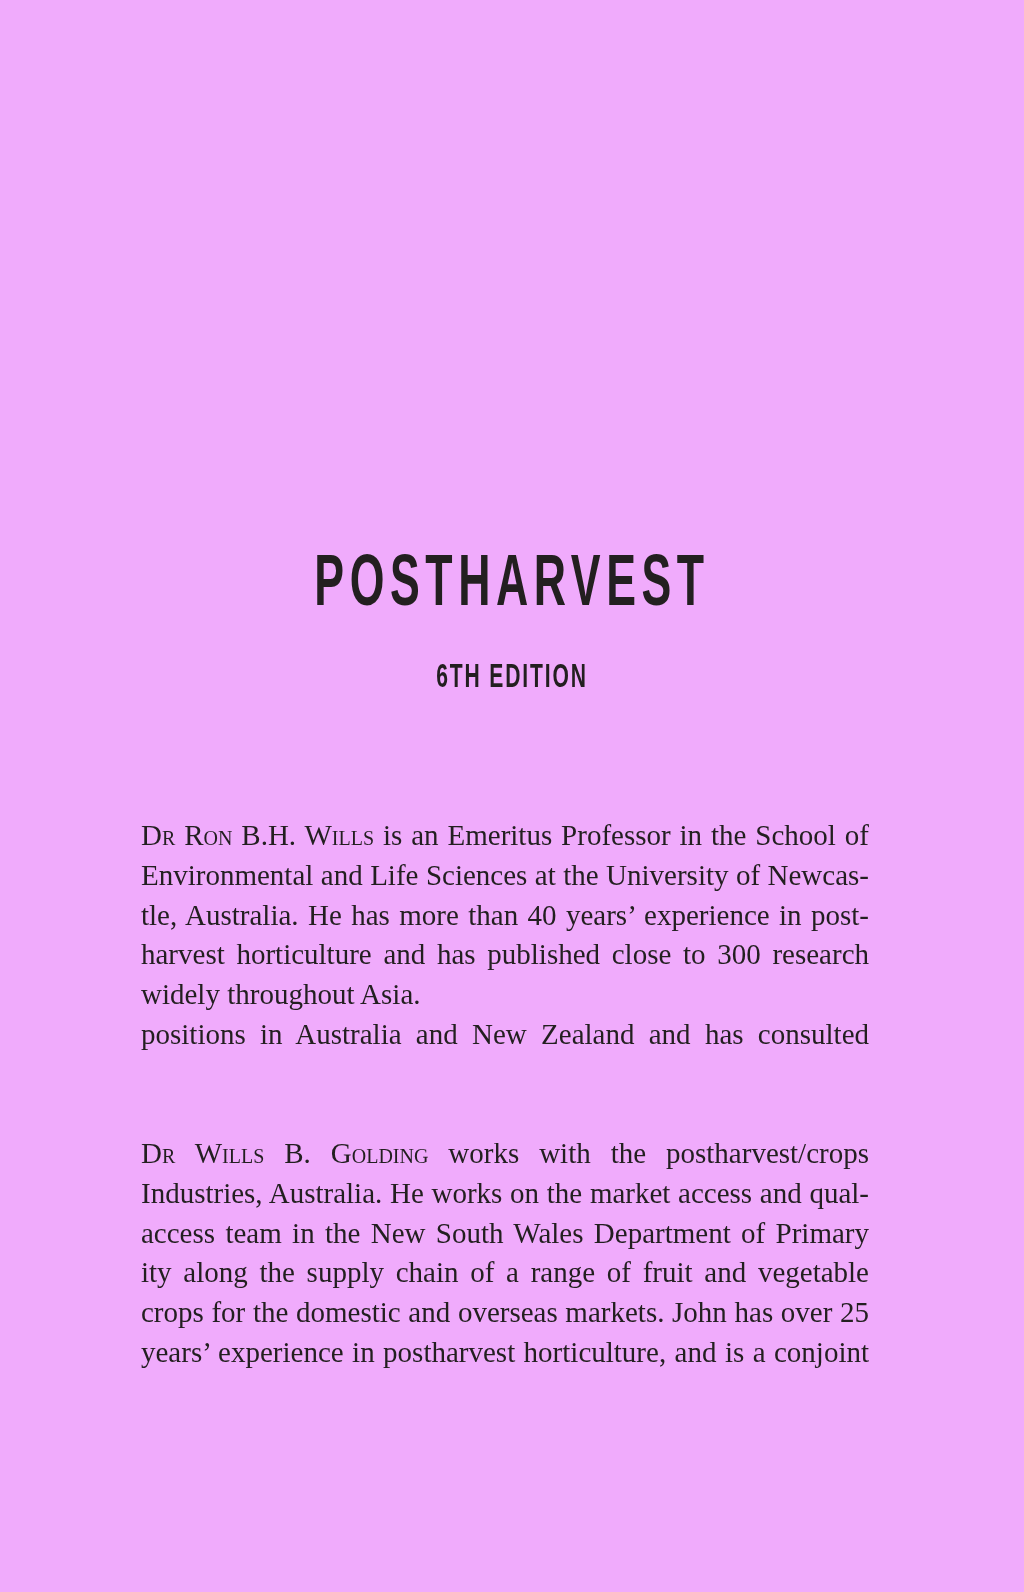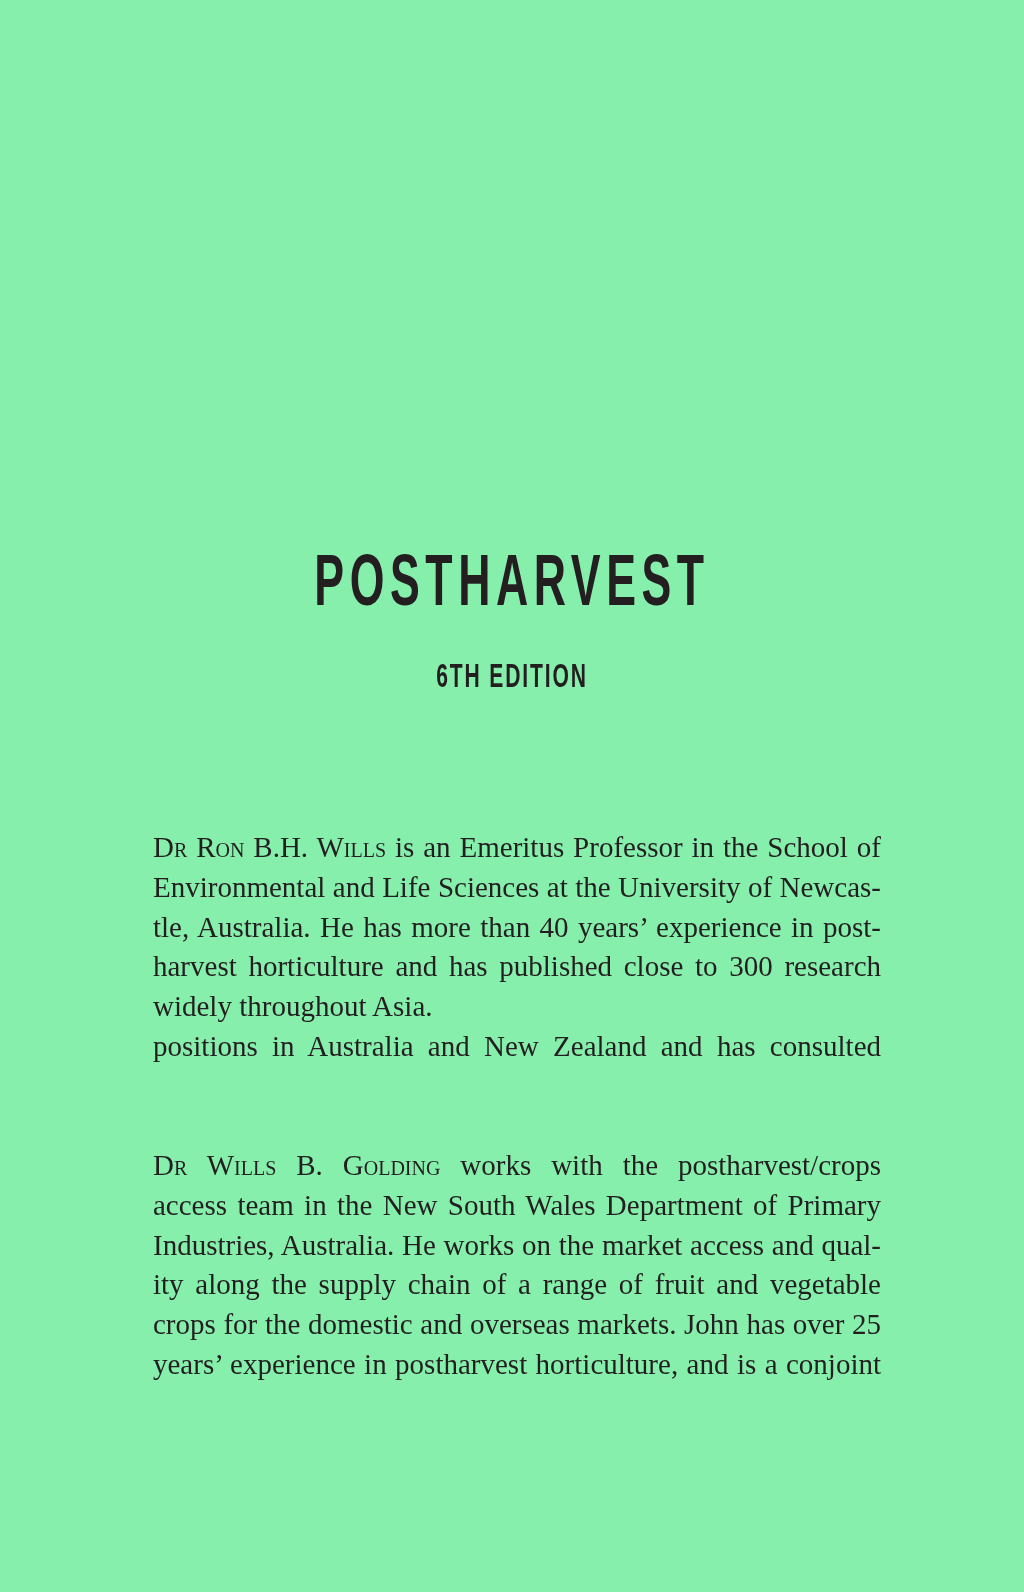--- a/index.html
+++ b/index.html
@@ -12,21 +12,21 @@
       height: 1592px;
       position: relative;
       overflow: hidden;
       color: #231f20;
     }
     .page {
       position: absolute;
       left: 0; top: 0;
       width: 1024px;
       height: 1592px;
-      background: #86efac;
+      background: #f0abfc;
     }
     .title {
       position: absolute;
       left: 0;
       width: 1024px;
       top: 538px;
       text-align: center;
       font-family: "Liberation Sans", sans-serif;
       font-weight: bold;
       font-size: 72px;
@@ -54,21 +54,21 @@
       margin: 0;
     }
     .bio {
       position: absolute;
       left: 141px;
       width: 728px;
       font-family: "Liberation Serif", serif;
       font-size: 29px;
       line-height: 39.8px;
       color: #231f20;
-      margin: 12px;
+      margin: 0;
     }
     .bio-wills { top: 816px; }
     .bio-golding { top: 1134px; }
     .line {
       display: block;
       text-align: justify;
       text-align-last: justify;
       white-space: nowrap;
       height: 39.8px;
       overflow: visible;
@@ -116,24 +116,24 @@
     <span class="line">
         <span class="line-inner">positions in Australia and New Zealand and has consulted</span>
       </span>
   </div>
 
   <div class="bio bio-golding">
     <span class="line">
         <span class="line-inner"><span class="smallcaps">Dr Wills B. Golding</span><span> works with the postharvest/crops</span></span>
       </span>
     <span class="line">
-        <span class="line-inner">access team in the New South Wales Department of Primary</span>
+        <span class="line-inner">Industries, Australia. He works on the market access and qual-</span>
       </span>
     <span class="line">
-        <span class="line-inner">Industries, Australia. He works on the market access and qual-</span>
+        <span class="line-inner">access team in the New South Wales Department of Primary</span>
       </span>
     <span class="line">
         <span class="line-inner">ity along the supply chain of a range of fruit and vegetable</span>
       </span>
     <span class="line">
         <span class="line-inner">crops for the domestic and overseas markets. John has over 25</span>
       </span>
     <span class="line">
         <span class="line-inner">years’ experience in postharvest horticulture, and is a conjoint</span>
       </span>

